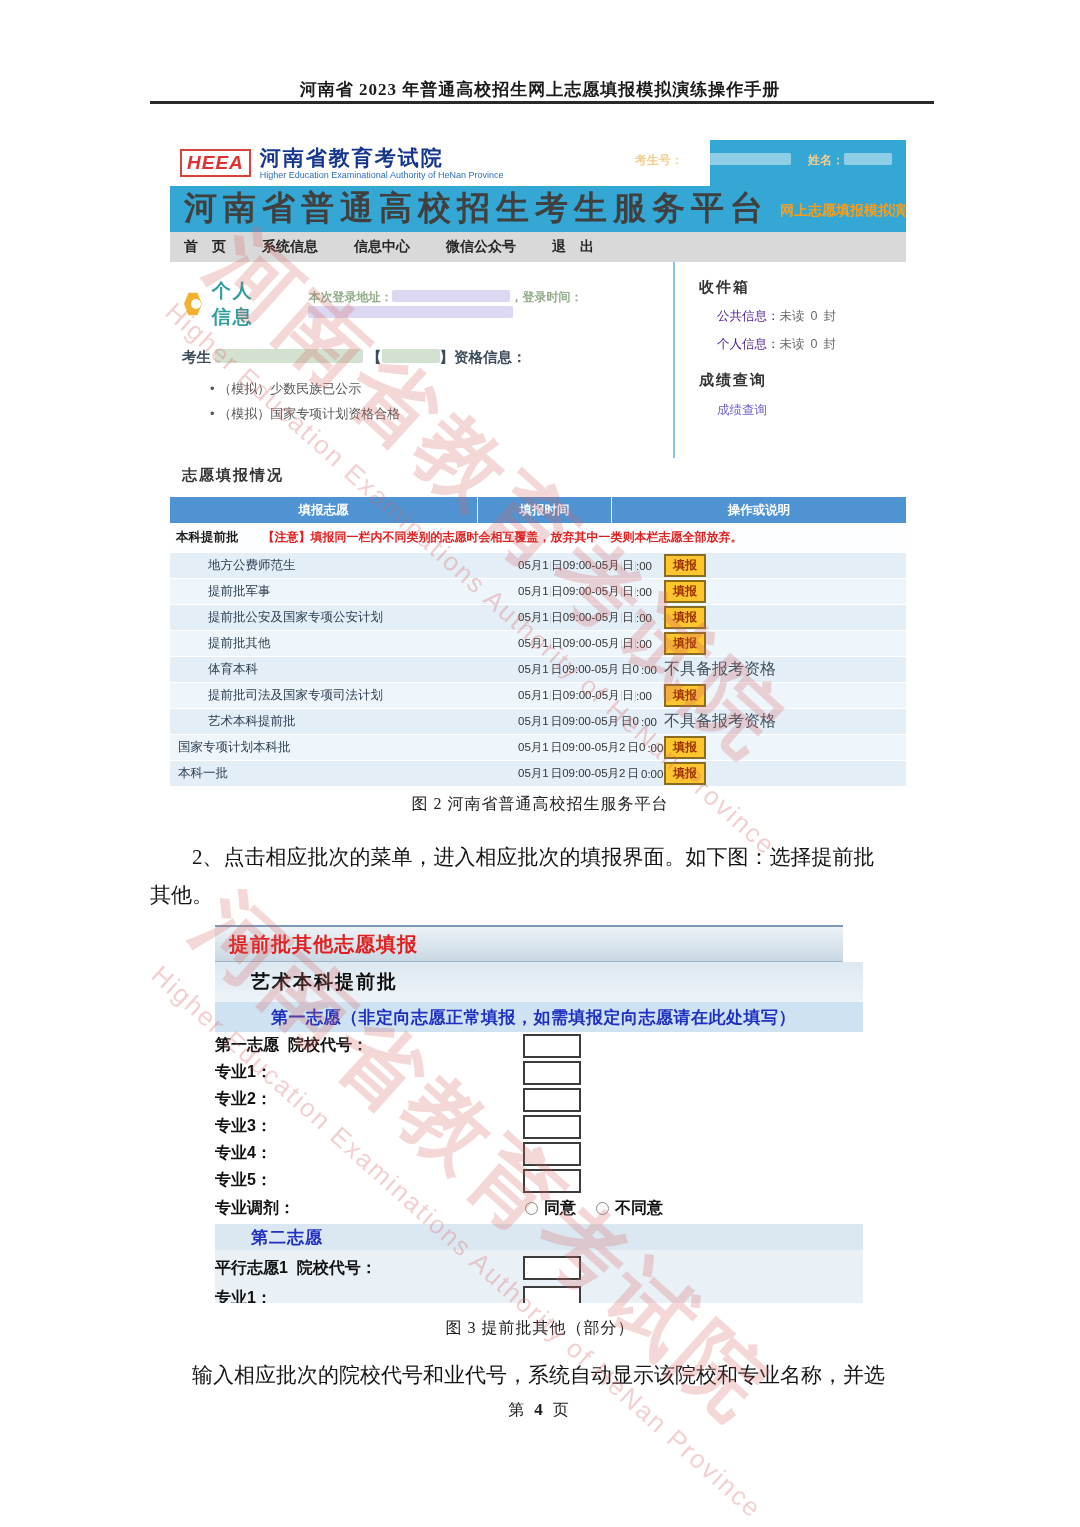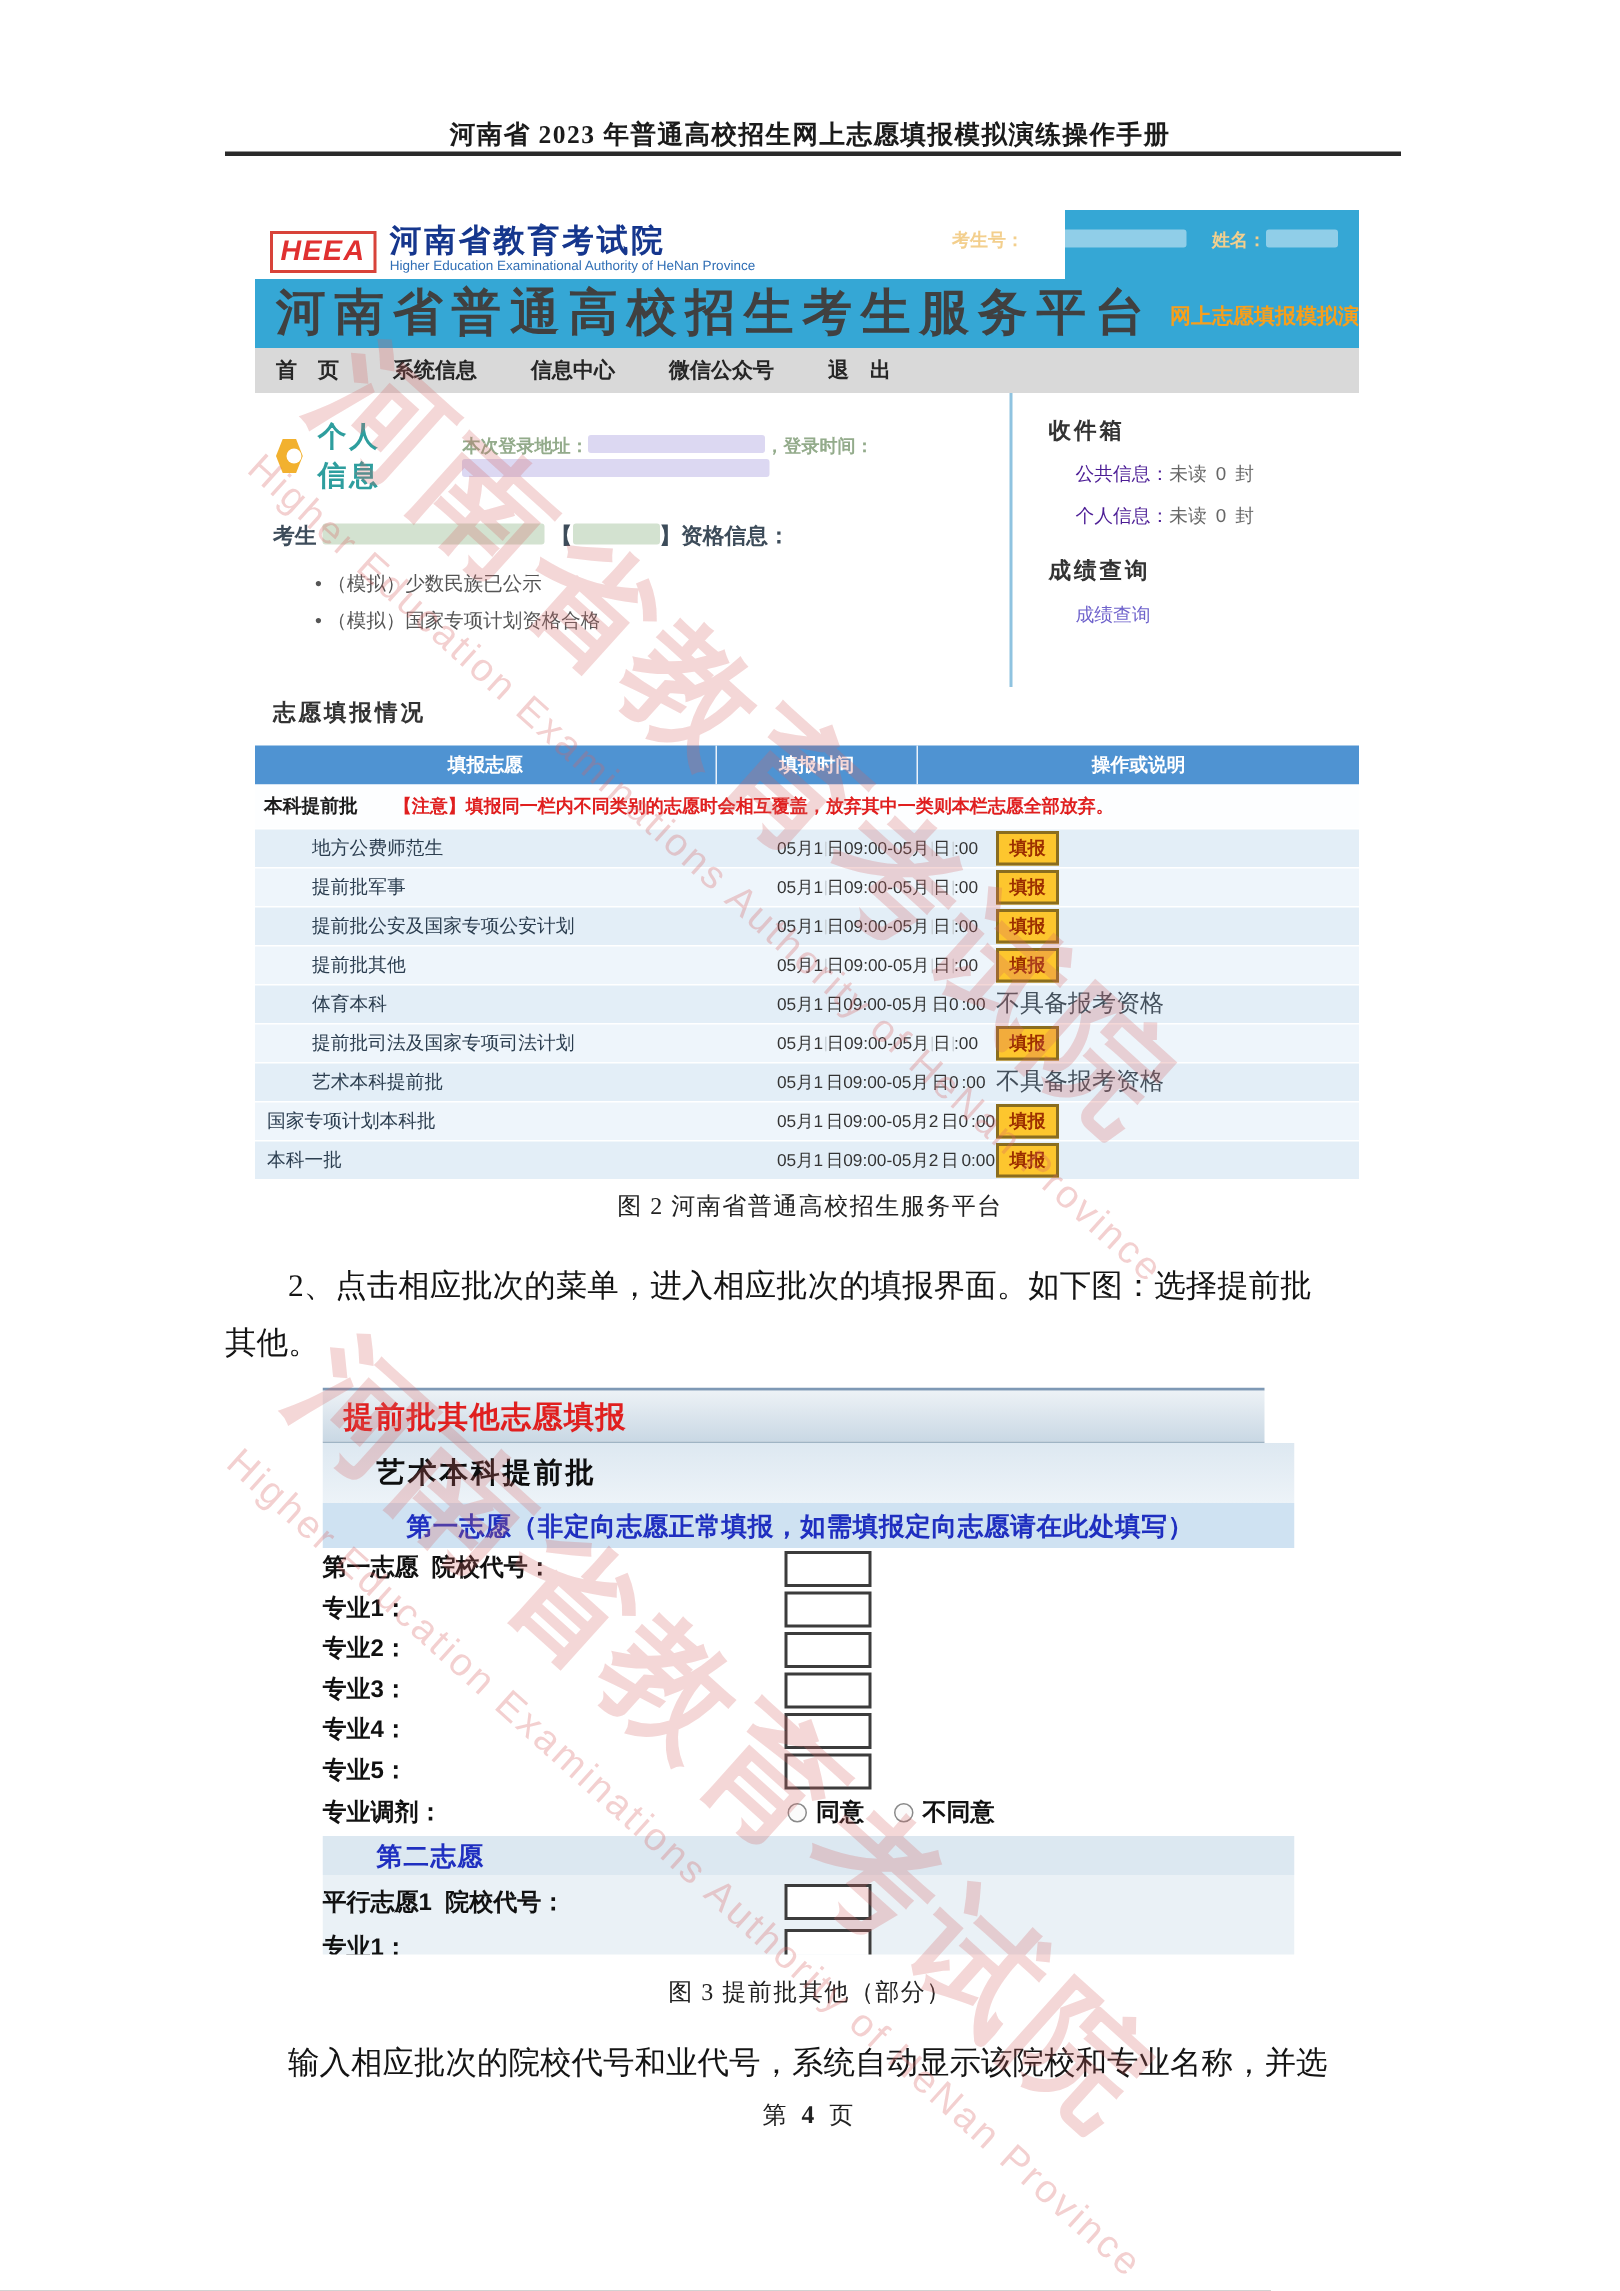--- a/index.html
+++ b/index.html
@@ -25,21 +25,21 @@
   
   .rd { display:inline-block; height:12px; border-radius:2px; background:#d6d9dc; vertical-align:-1px; }
   .rd.lav { background:#dcd8f2; }
   .rd.grn { background:#d3e2d0; }
   .rd.blu { background:rgba(255,255,255,.45); }
 
   
   .shot1 { position:absolute; left:170px; top:140px; width:736px; }
   .banner { position:relative; height:92px; background:#35a7d5; }
   .logo-white { position:absolute; left:0; top:0; width:540px; height:46px; background:#fff;
-    display:flex; align-items:flex-end; gap:9px; padding:4px 10px; }
+    display:flex; align-items:center; gap:9px; padding:4px 10px; }
   .heea { font-style:italic; font-weight:bold; font-size:19px; color:#e03030;
     border:2px solid #d8433a; padding:1px 5px; letter-spacing:1px; background:#fff; }
   .org-cn { font-size:21px; font-weight:bold; color:#15368d; letter-spacing:2px; line-height:1.1; }
   .org-en { font-size:9px; color:#2f6eb5; }
   .banner-ids { position:absolute; right:14px; top:12px; font-size:12px; color:#f3cf8d; font-weight:bold; }
   .banner-title { position:absolute; left:14px; top:46px; color:#404040; font-weight:bold;
     font-size:33px; letter-spacing:6px; white-space:nowrap; }
   .banner-mock { position:absolute; right:0; top:62px; color:#f79f1b; font-weight:bold; font-size:14px; white-space:nowrap; }
 
   .topnav { height:30px; background:#d9d9d9; display:flex; align-items:center; gap:36px;

